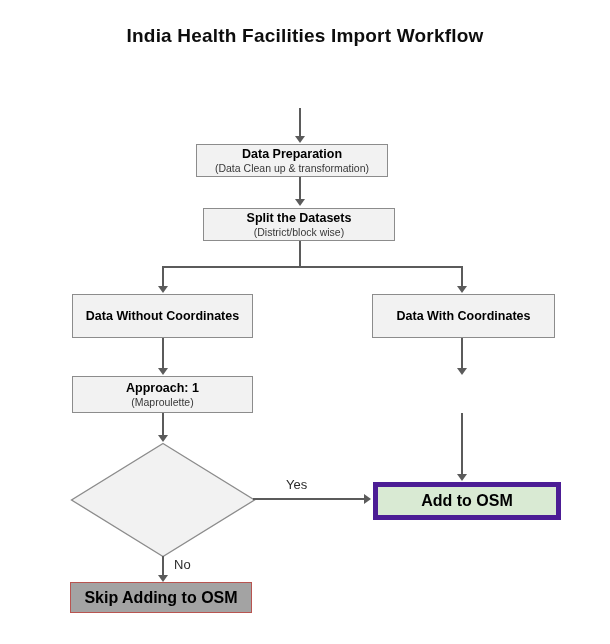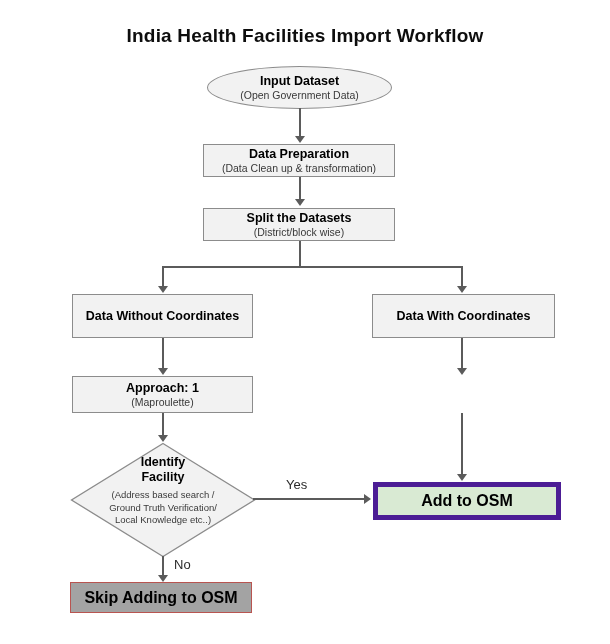--- a/index.html
+++ b/index.html
@@ -35,29 +35,25 @@
   .diamond-text .dsub{font-size:9.5px;line-height:12.5px;color:#3a3a3a;display:block;}
   .diamond-text .dsub-first{margin-top:4px;}
 </style>
 </head>
 <body>
 
 <div class="canvas">
 
   <h1 class="title">India Health Facilities Import Workflow</h1>
 
-  <div class="node ellipse" style="left:207px;top:66px;width:183px;height:41px;">
-    <span class="nlabel">Input Dataset</span>
-    <span class="nsub">(Open Government Data)</span>
-  </div>
 
   <div class="ln v" style="left:299px;top:108px;height:28px;"></div>
   <div class="ah-down" style="left:295px;top:136px;"></div>
 
-  <div class="node" style="left:203px;top:144px;width:190px;height:31px;">
+  <div class="node" style="left:196px;top:144px;width:190px;height:31px;">
     <span class="nlabel">Data Preparation</span>
     <span class="nsub">(Data Clean up &amp; transformation)</span>
   </div>
 
   <div class="ln v" style="left:299px;top:177px;height:22px;"></div>
   <div class="ah-down" style="left:295px;top:199px;"></div>
 
   <div class="node" style="left:203px;top:208px;width:190px;height:31px;">
     <span class="nlabel">Split the Datasets</span>
     <span class="nsub">(District/block wise)</span>
@@ -89,27 +85,20 @@
     <span class="nsub">(Maproulette)</span>
   </div>
 
 
   <div class="ln v" style="left:162px;top:413px;height:23px;"></div>
   <div class="ah-down" style="left:158px;top:435px;"></div>
 
   <svg class="diamond-svg" width="186" height="116" viewBox="0 0 186 116">
     <polygon points="93,1.5 184.5,58 93,114.5 1.5,58" fill="#f2f2f2" stroke="#8c8c8c" stroke-width="1.3"></polygon>
   </svg>
-  <div class="diamond-text">
-    <span class="nlabel">Identify</span>
-    <span class="nlabel">Facility</span>
-    <span class="dsub dsub-first">(Address based search /</span>
-    <span class="dsub">Ground Truth Verification/</span>
-    <span class="dsub">Local Knowledge etc..)</span>
-  </div>
 
   <div class="ln h" style="left:253px;top:498px;width:111px;"></div>
   <div class="ah-right" style="left:364px;top:494px;"></div>
   <div class="edge-label" style="left:286px;top:477px;">Yes</div>
 
   <div class="ln v" style="left:461px;top:413px;height:61px;"></div>
   <div class="ah-down" style="left:457px;top:474px;"></div>
 
   <div class="node add terminal" style="left:373px;top:482px;width:178px;height:28px;">
     <span>Add to OSM</span>

